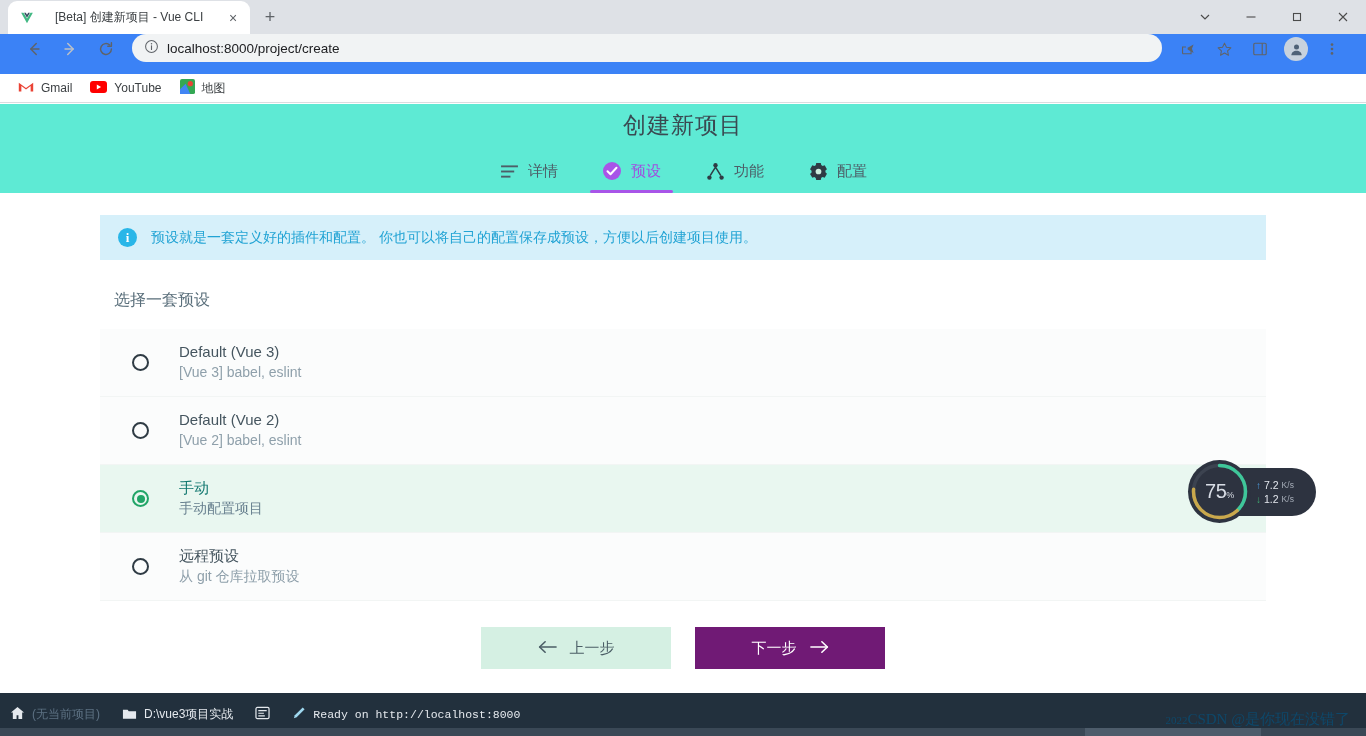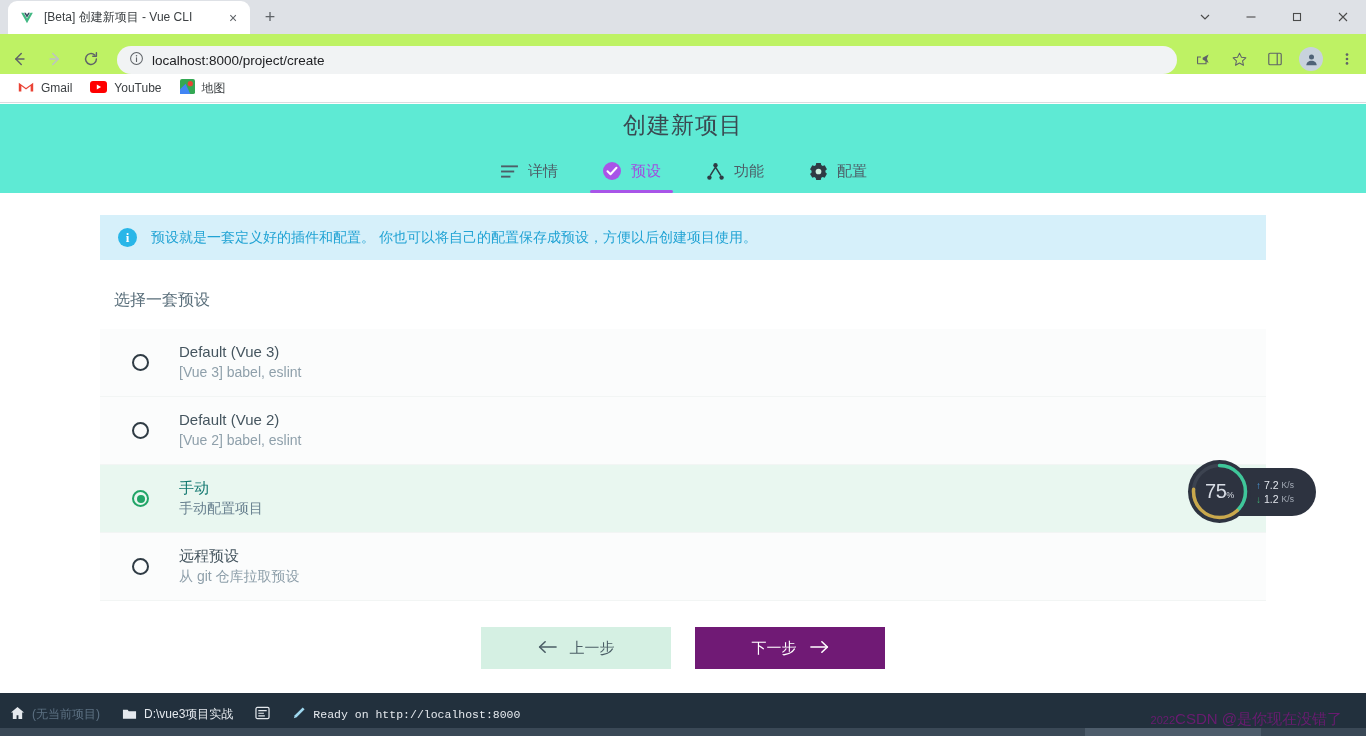--- a/index.html
+++ b/index.html
@@ -22,21 +22,21 @@
     background: #ffffff; border-radius: 9px 9px 0 0;
     display: flex; align-items: center; padding: 0 8px 0 11px;
     position: relative;
   }
   .tab-favicon {
     width: 16px; height: 16px; flex: 0 0 16px;
     display: flex; align-items: center; justify-content: center;
   }
   .tab-title {
     flex: 1; font-size: 12px; color: #3c4043;
-    margin-left: 9px; white-space: nowrap; overflow: hidden;
+    margin-left: 20px; white-space: nowrap; overflow: hidden;
     text-overflow: ellipsis;
   }
   .tab-close {
     width: 18px; height: 18px; flex: 0 0 18px;
     display: flex; align-items: center; justify-content: center;
     color: #5f6368; font-size: 14px; line-height: 1;
     border-radius: 50%;
   }
   .newtab {
     width: 28px; height: 28px; margin-left: 6px; margin-bottom: 3px;
@@ -47,22 +47,22 @@
     position: absolute; right: 0; top: 0; height: 34px;
     display: flex; align-items: center;
   }
   .wc {
     width: 46px; height: 34px; display: flex;
     align-items: center; justify-content: center;
     color: #4b4b4b;
   }
 
   .toolbar {
-    height: 40px; background: #bef264;
-    display: flex; align-items: flex-end; padding: 0 1px;
+    height: 40px; background: #3b82f6;
+    display: flex; align-items: flex-start; padding: 0 16px;
   }
   .tb-btn {
     width: 30px; height: 30px; margin: 0 3px;
     display: flex; align-items: center; justify-content: center;
     color: #5f6368; border-radius: 50%; flex: 0 0 30px;
   }
   .tb-btn.disabled { color: #bdc1c6; }
   .omnibox {
     flex: 1; height: 28px; margin: 0 8px;
     background: #f1f3f4; border-radius: 14px;
@@ -206,23 +206,24 @@
   .taskbar {
     position: absolute; bottom: 0; left: 0;
     width: 1366px; height: 43px; background: #22303d;
     display: flex; align-items: center; padding-left: 10px;
     color: #e5e9ee; font-size: 12px;
   }
   .tb-item { display: flex; align-items: center; gap: 7px; margin-right: 22px; }
   .tb-dim { color: #5d7183; }
   .tb-mono { font-family: "Liberation Mono", "DejaVu Sans Mono", monospace; font-size: 11.5px; }
   .watermark {
-    position: absolute; right: 24px; bottom: 7px;
-    font-size: 15px; color: #701a75; opacity: 0.92;
+    position: absolute; right: 16px; bottom: 7px;
+    font-size: 15px; color: #0c4a6e; opacity: 0.92;
     white-space: nowrap;
+    font-family: Liberation Serif, serif;
   }
   .watermark .small { font-size: 11px; }
   .taskbar-strip {
     position: absolute; bottom: 0; left: 0; width: 1366px; height: 8px;
     background: #3a4856;
   }
   .tb-seg { position: absolute; bottom: 0; height: 8px; background: #4d5c6b; }
 </style>
 </head>
 <body>

